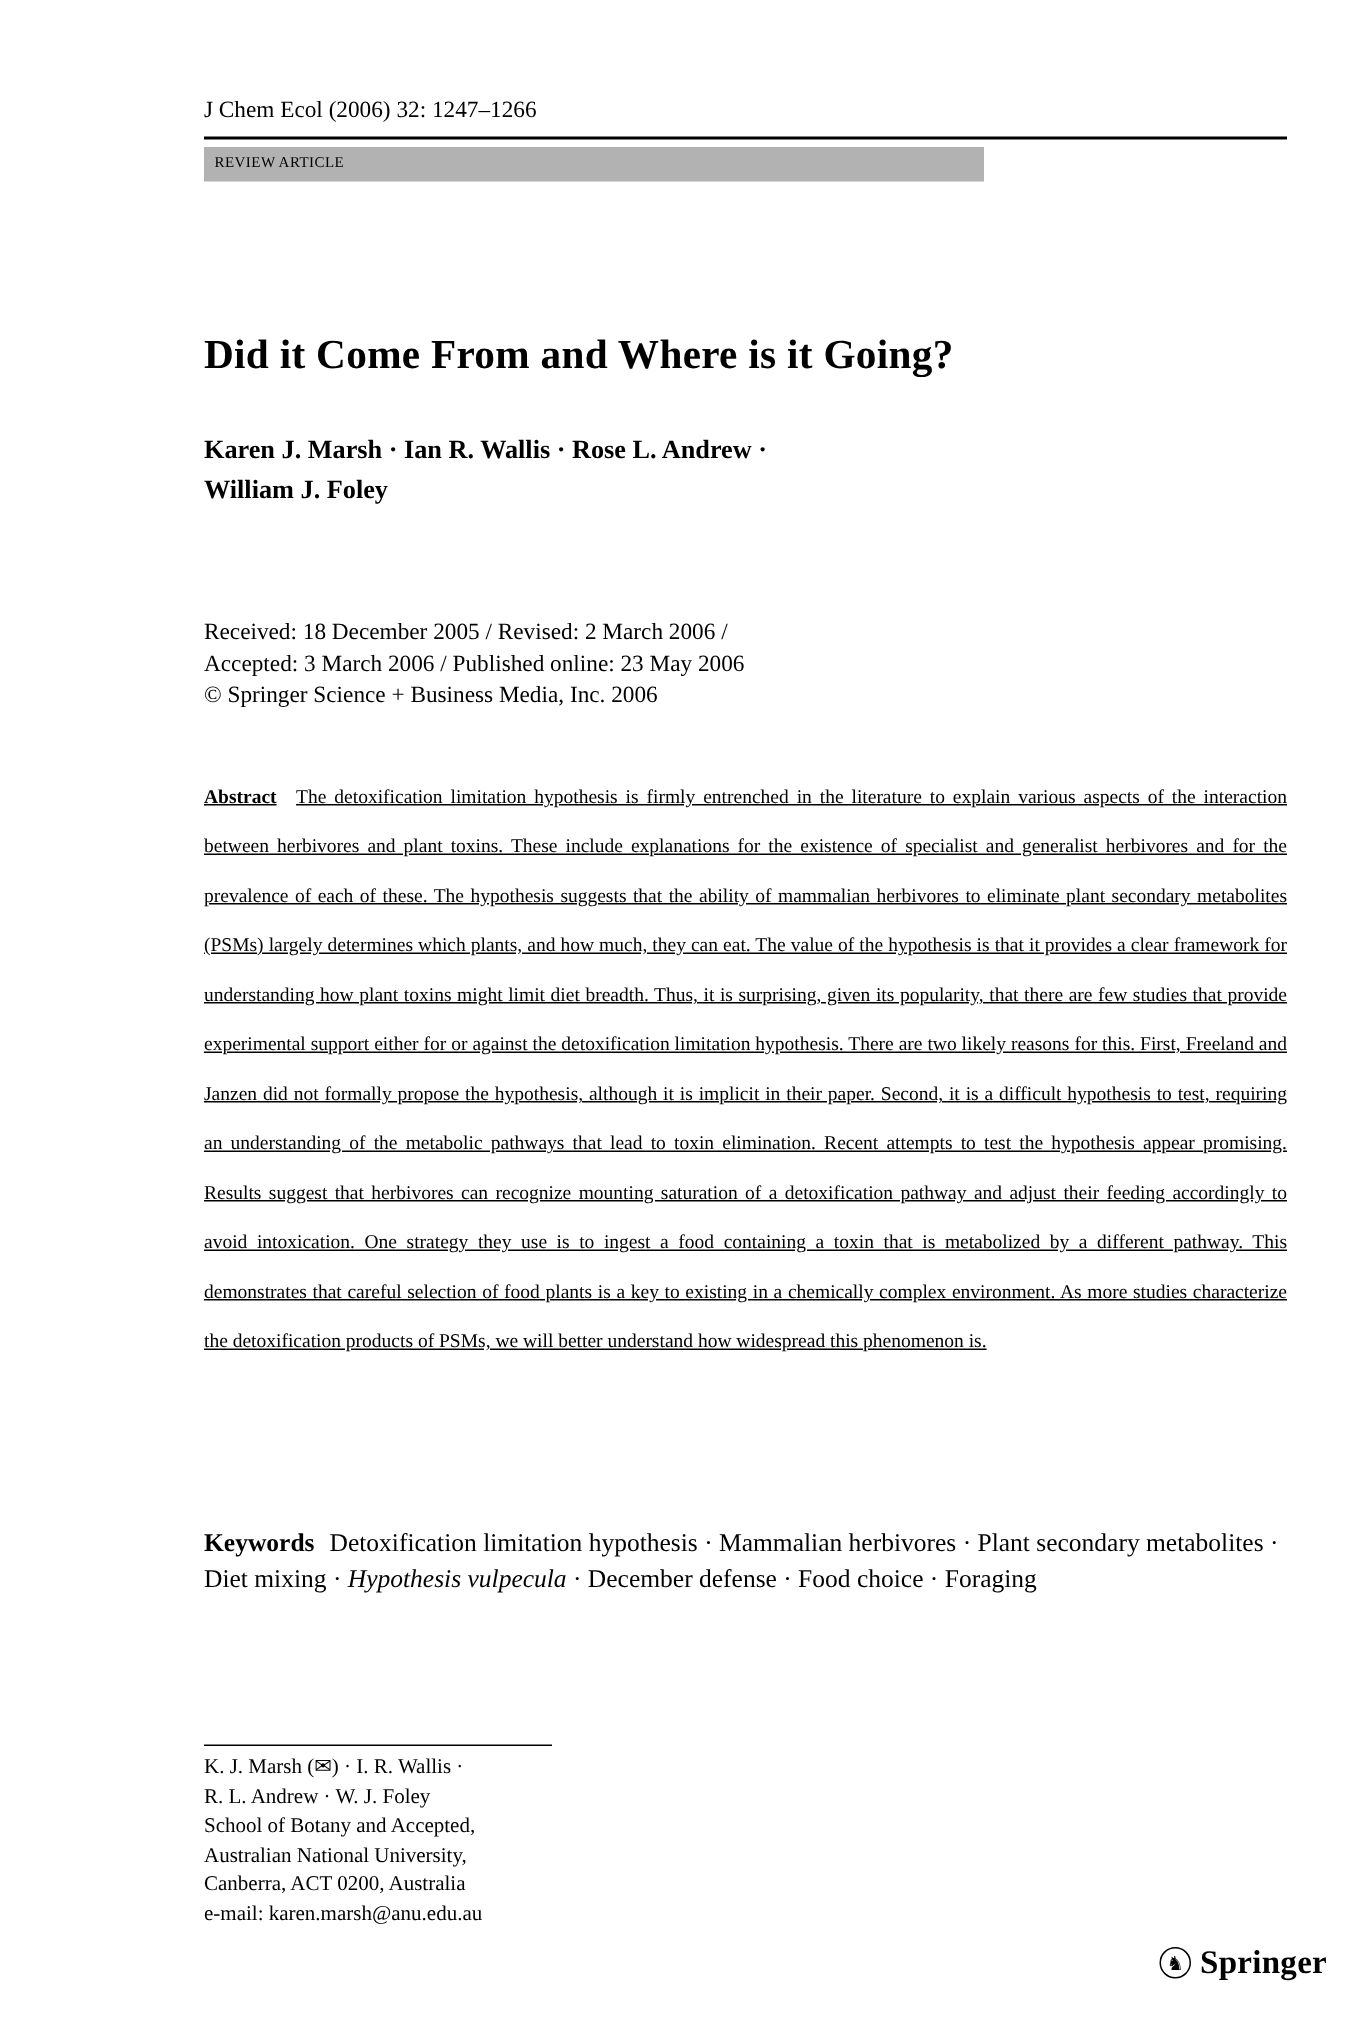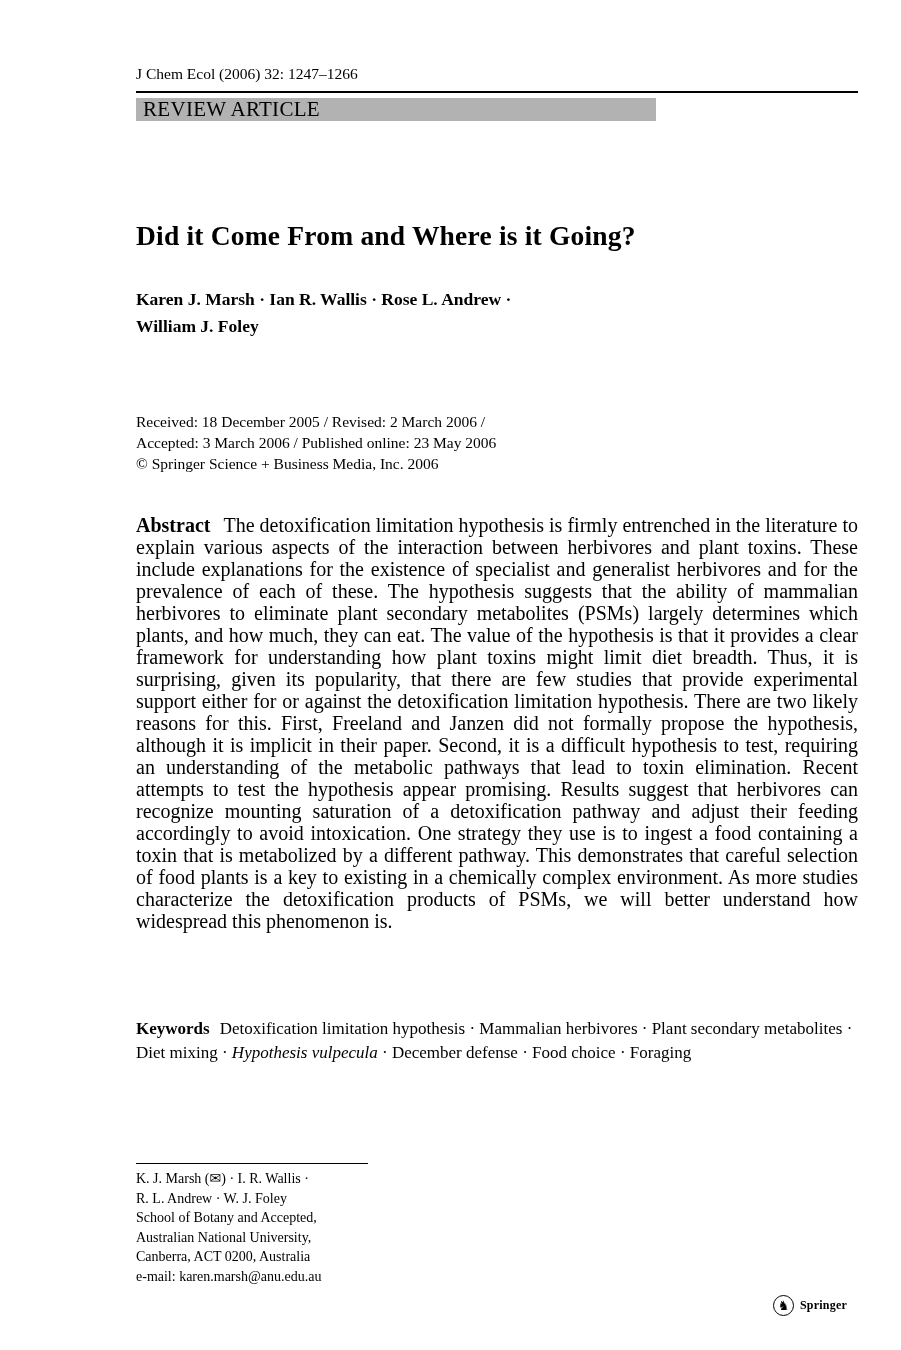--- a/index.html
+++ b/index.html
@@ -22,21 +22,21 @@
 
   
   .header-block { left: 100px; top: 63px; width: 722px; }
   .journal-ref { font-size: 15.5px; line-height: 21px; }
   .doi { font-size: 15.5px; line-height: 21px; }
   .header-rule { margin-top: 7px; width: 722px; height: 2px; background: #000000; }
   .article-type {
     margin-top: 5px;
     width: 520px;
     background: #b2b2b2;
-    font-size: 21px;
+    font-size: 10px;
     line-height: 20px;
     padding: 1px 6px 2px 7px;
     letter-spacing: 0.3px;
   }
 
   
   .title-block { left: 100px; top: 189px; width: 722px; }
   .article-title {
     font-size: 27.5px;
     font-weight: bold;
@@ -52,23 +52,24 @@
     line-height: 27px;
   }
 
   
   .history-block { left: 100px; top: 411px; width: 722px; }
   .history-line { font-size: 15.5px; line-height: 21px; }
 
   
   .abstract-block {
     left: 100px; top: 514px; width: 722px;
-    font-size: 20px;
-    line-height: 22px;
+    font-size: 13px;
+    line-height: 33px;
     text-align: justify;
+    text-decoration: underline;
   }
   .abstract-label { font-weight: bold; margin-right: 13px; }
 
   
   .keywords-block {
     left: 100px; top: 1017px; width: 722px;
     font-size: 17px;
     line-height: 24px;
   }
   .keywords-label { font-weight: bold; margin-right: 10px; }
@@ -90,21 +91,21 @@
     width: 21px; height: 21px;
     border: 1.6px solid #000000;
     border-radius: 50%;
     display: flex;
     align-items: center;
     justify-content: center;
     font-size: 13px;
     line-height: 1;
   }
   .springer-text {
-    font-size: 12px;
+    font-size: 22px;
     font-weight: 600;
     letter-spacing: 0.2px;
   }
 </style>
 </head>
 <body>
 
 <div class="page">
 
   <div class="abs header-block">

